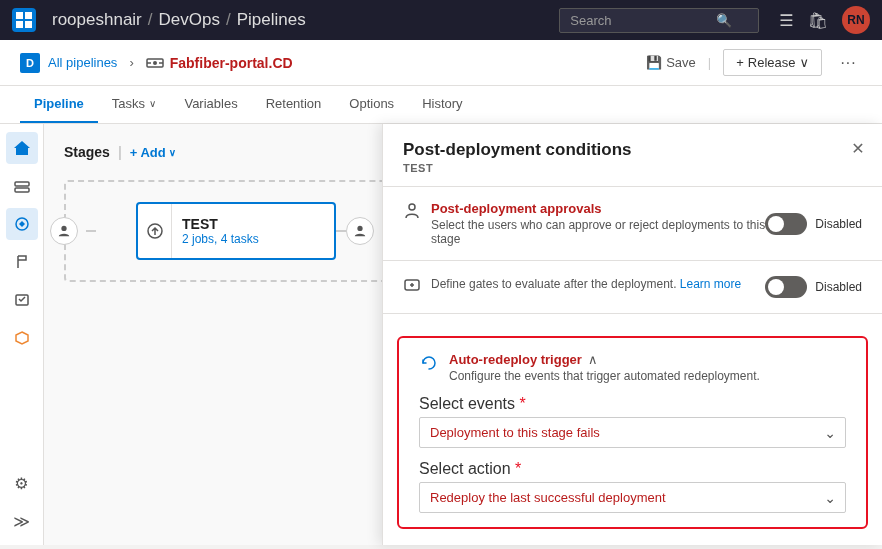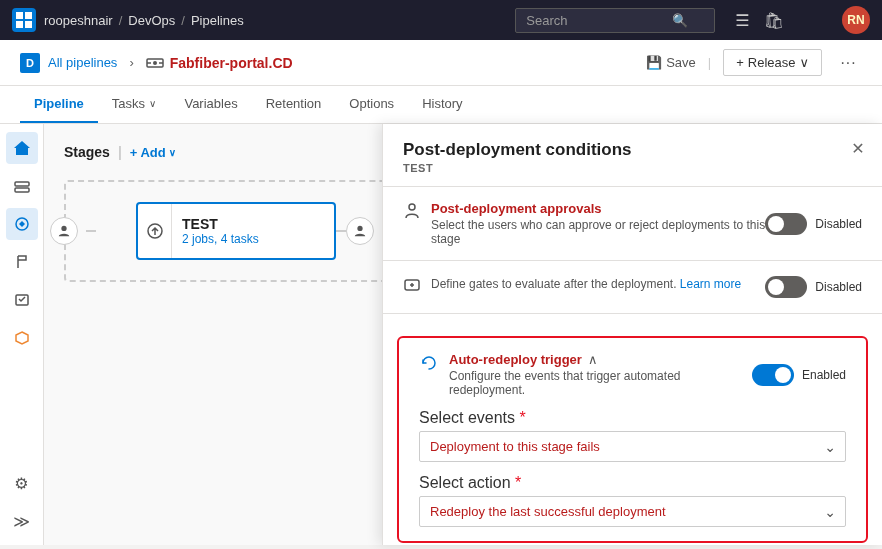--- a/index.html
+++ b/index.html
@@ -10,39 +10,39 @@
       background: #1e1e2e;
       height: 40px;
       display: flex;
       align-items: center;
       padding: 0 12px;
       gap: 8px;
       color: #fff;
     }
     .top-nav-logo { width: 24px; height: 24px; background: #0078d4; border-radius: 4px; display: flex; align-items: center; justify-content: center; }
     .top-nav-logo svg { width: 16px; height: 16px; fill: white; }
-    .top-nav-breadcrumb { color: #ccc; font-size: 13px; display: flex; align-items: flex-end; gap: 6px; }
+    .top-nav-breadcrumb { color: #ccc; font-size: 17px; display: flex; align-items: flex-end; gap: 6px; margin-left: 8px; }
     .top-nav-breadcrumb span { color: #ddd; }
     .top-nav-breadcrumb .sep { color: #888; }
     .search-bar {
       margin-left: auto;
       display: flex;
       align-items: center;
       background: #2d2d3f;
       border: 1px solid #555;
       border-radius: 2px;
       padding: 4px 10px;
       width: 200px;
       gap: 6px;
     }
     .search-bar input { background: none; border: none; outline: none; color: #f97316; font-size: 13px; width: 140px; }
     .search-bar input::placeholder { color: #999; }
     .nav-icons { display: flex; align-items: center; gap: 14px; margin-left: 12px; }
     .nav-icon { color: #ccc; cursor: pointer; font-size: 16px; }
-    .avatar { width: 28px; height: 28px; border-radius: 50%; background: #c43; color: #fef9c3; display: flex; align-items: center; justify-content: center; font-size: 12px; font-weight: bold; margin-left: 44px; }
+    .avatar { width: 28px; height: 28px; border-radius: 50%; background: #c43; color: #0f172a; display: flex; align-items: center; justify-content: center; font-size: 12px; font-weight: bold; }
 
     
     .breadcrumb-row {
       background: #fff;
       height: 46px;
       display: flex;
       align-items: center;
       padding: 0 20px;
       border-bottom: 1px solid #e1dfdd;
       gap: 8px;
@@ -466,26 +466,20 @@
               </svg>
             </span>
             <div>
               <div style="display:flex;align-items:center;gap:6px;">
                 <span class="section-name">Auto-redeploy trigger</span>
                 <span style="color:#555;cursor:pointer;">∧</span>
               </div>
               <div class="section-desc">Configure the events that trigger automated redeployment.</div>
             </div>
           </div>
-          <div class="toggle-group">
-            <button class="toggle on">
-              <div class="toggle-knob"></div>
-            </button>
-            <span class="toggle-label">Enabled</span>
-          </div>
         </div>
 
         <div class="form-group">
           <label class="form-label">
             <span>Select events</span>
             <span class="required-star"> *</span>
           </label>
           <div class="select-wrapper">
             <select class="select-field">
               <option>Deployment to this stage fails</option>

